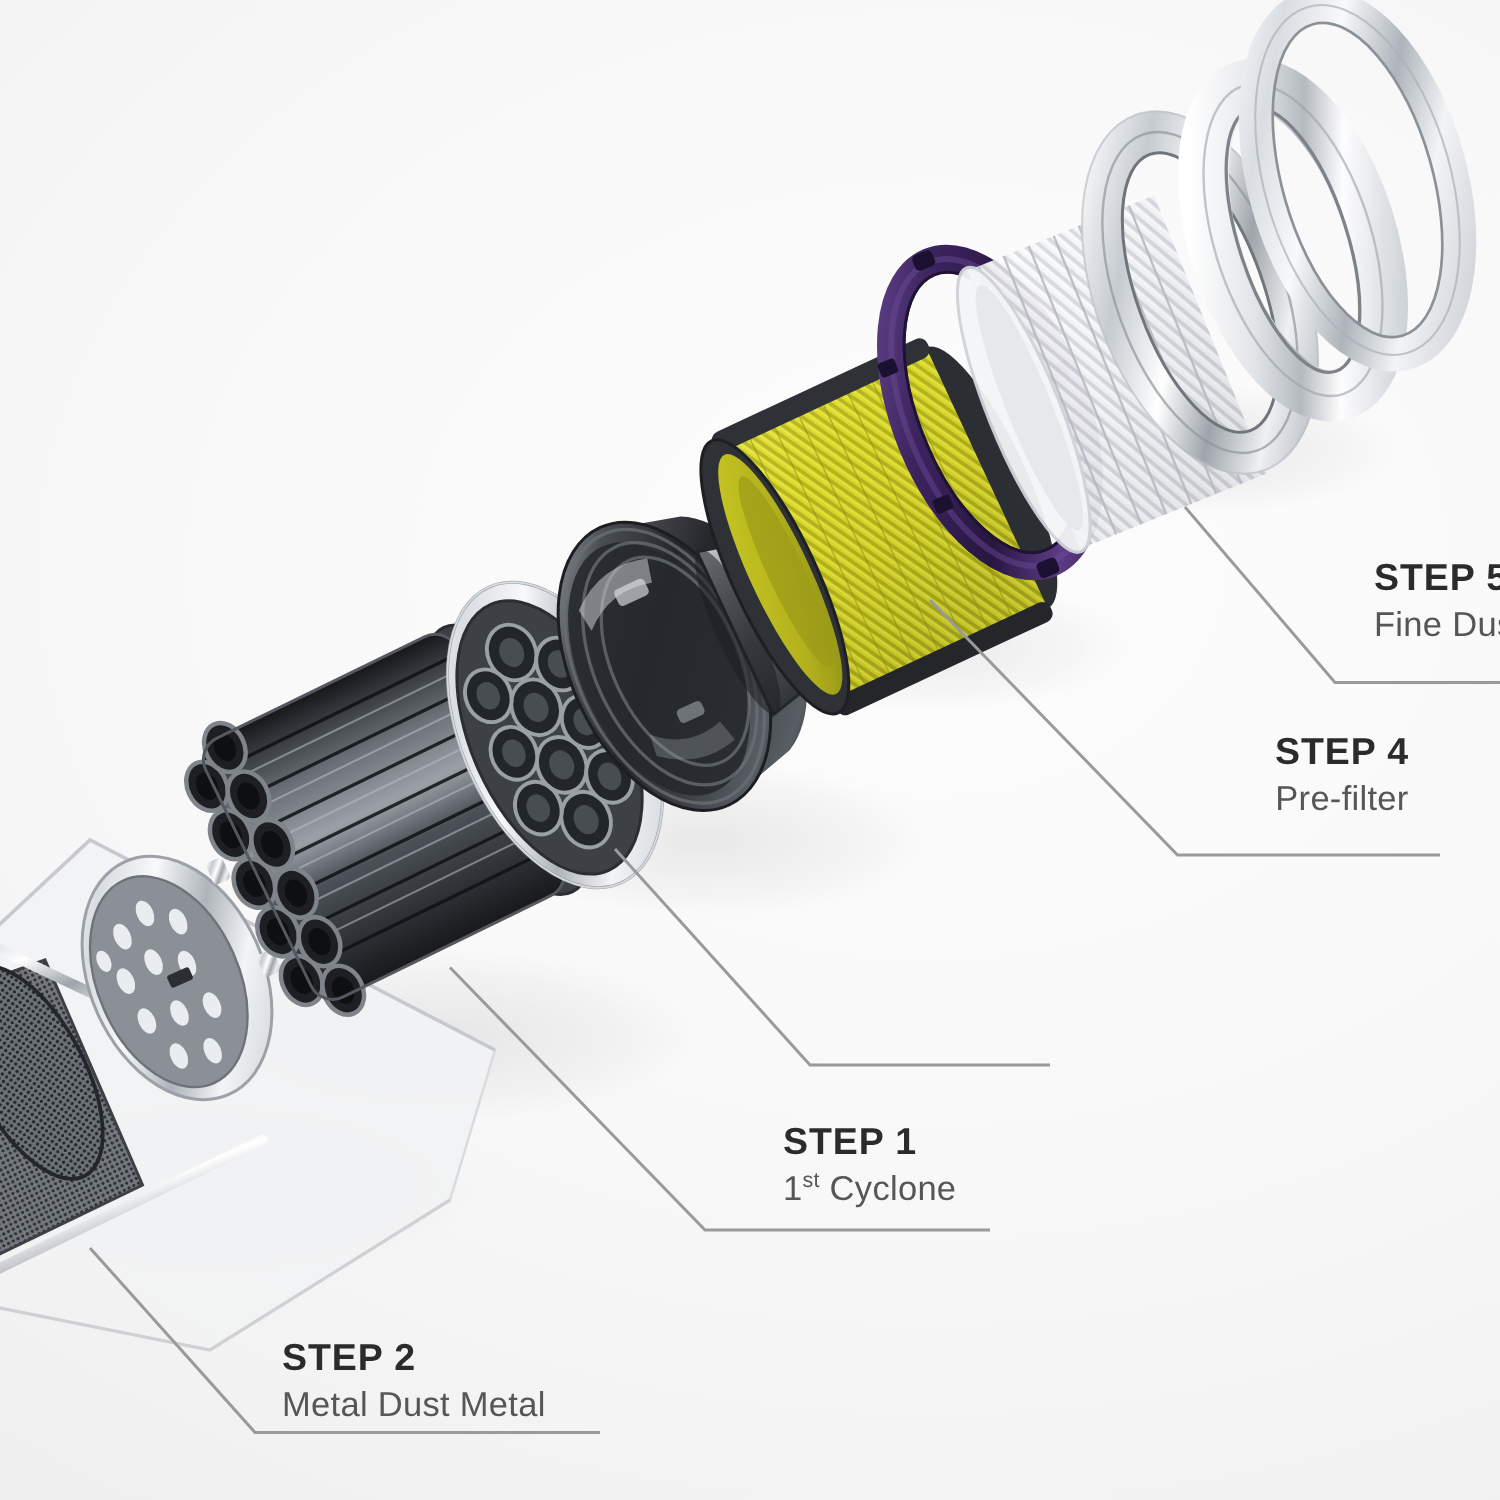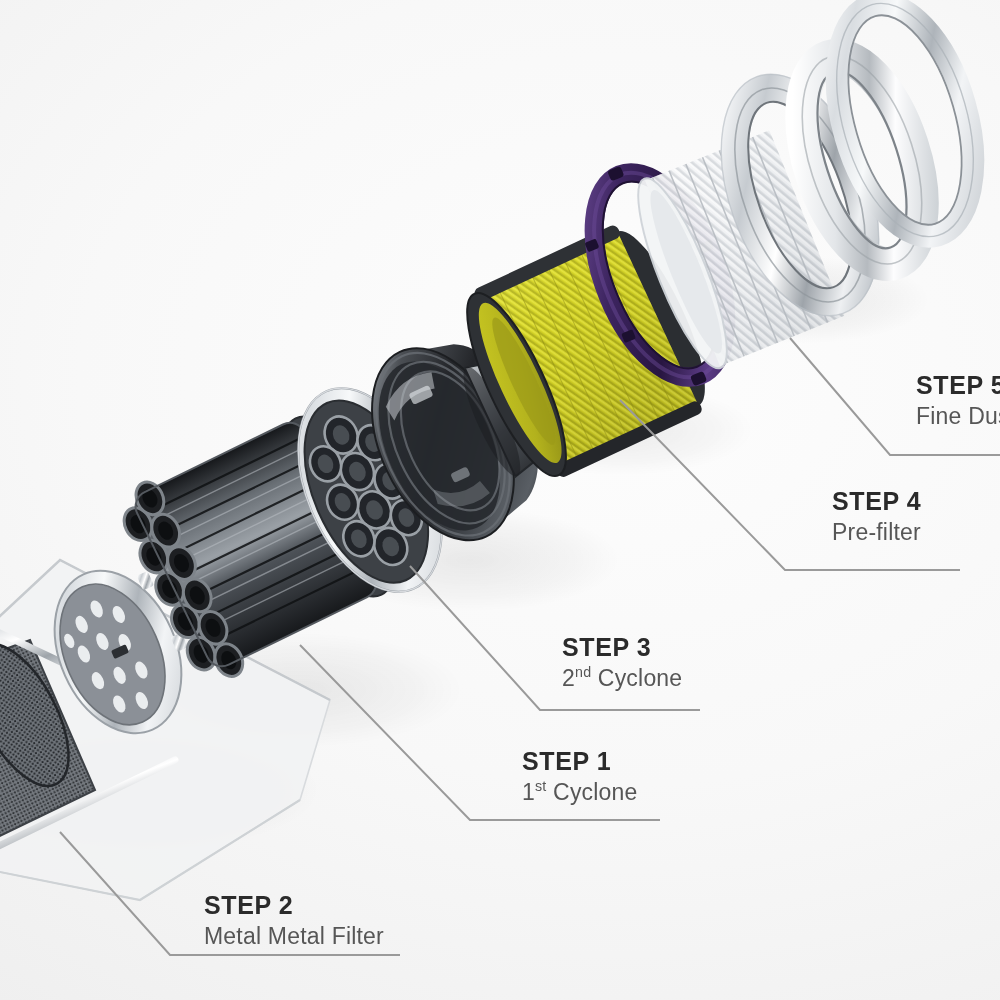--- a/index.html
+++ b/index.html
@@ -399,36 +399,32 @@
         <path d="M620 400 L 785 570 L 960 570"></path>
 
         <path d="M790 338 L 890 455 L 1005 455"></path>
       </g>
 
     </g>
   </svg>
 
   <div class="layer">
 
-    <div class="callout" style="left:204px; top:892px;">
+    <div class="callout" style="left:188px; top:892px;">
       <div class="step">STEP 2</div>
-      <div class="desc"><span>Metal Metal Filter</span><sup></sup><span></span></div>
+      <div class="desc"><span>Metal Dust Metal</span><sup></sup><span></span></div>
     </div>
 
     <div class="callout" style="left:522px; top:748px;">
       <div class="step">STEP 1</div>
       <div class="desc"><span>1</span><sup>st</sup><span> Cyclone</span></div>
     </div>
 
-    <div class="callout" style="left:562px; top:634px;">
-      <div class="step">STEP 3</div>
-      <div class="desc"><span>2</span><sup>nd</sup><span> Cyclone</span></div>
-    </div>
-
-    <div class="callout" style="left:832px; top:488px;">
+
+    <div class="callout" style="left:850px; top:488px;text-align:center;">
       <div class="step">STEP 4</div>
       <div class="desc"><span>Pre-filter</span><sup></sup><span></span></div>
     </div>
 
     <div class="callout" style="left:916px; top:372px;">
       <div class="step">STEP 5</div>
       <div class="desc"><span>Fine Dust Filter</span><sup></sup><span></span></div>
     </div>
 
   </div>

